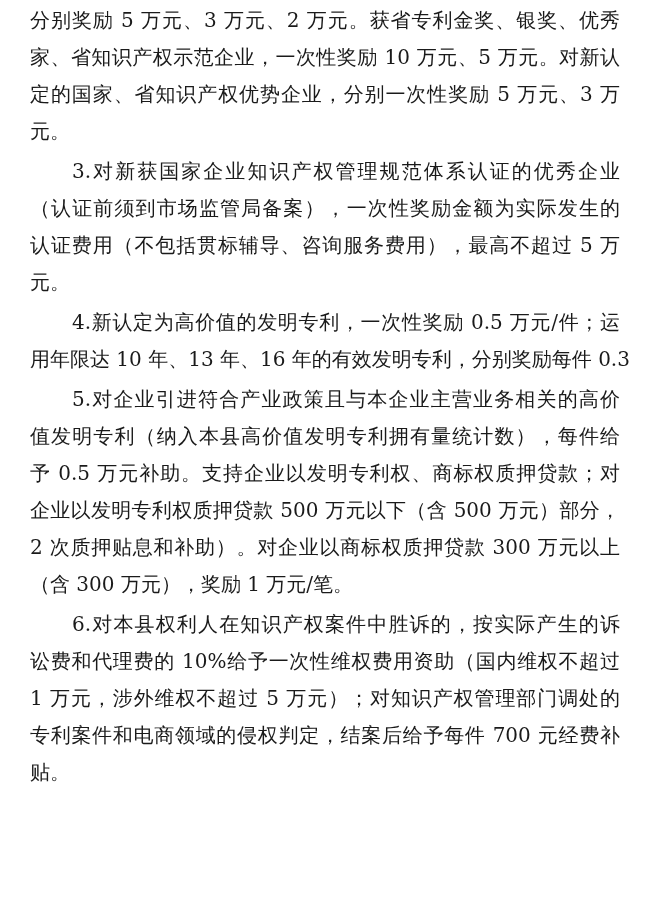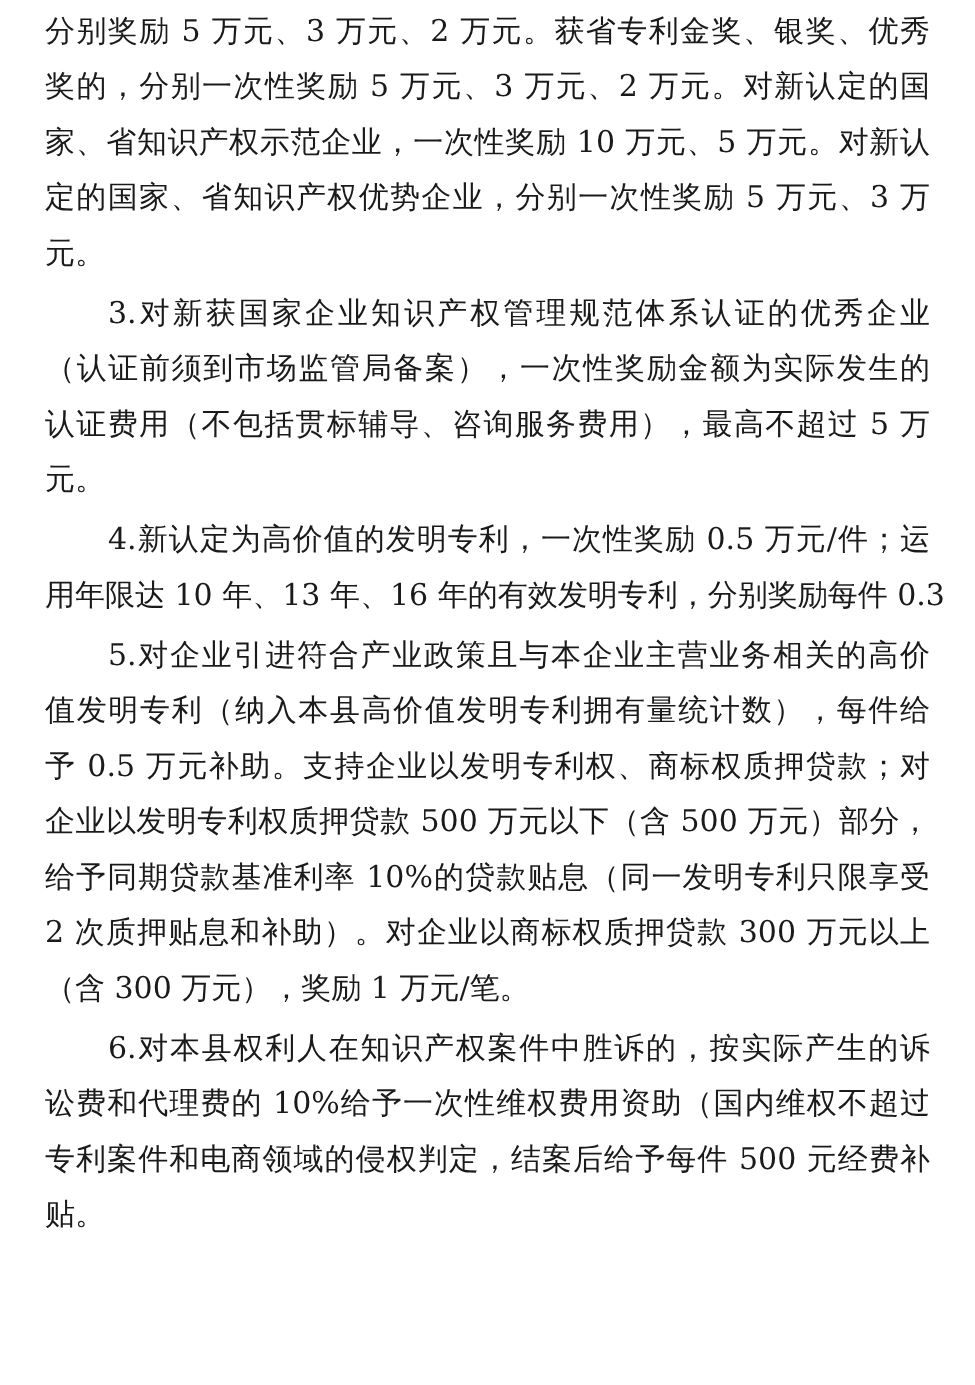--- a/index.html
+++ b/index.html
@@ -40,21 +40,20 @@
       height: 3px;
     }
   </style>
 </head>
 <body>
 
 <div class="page">
 
   <div class="paragraph">
     <div class="line">分别奖励 5 万元、3 万元、2 万元。获省专利金奖、银奖、优秀</div>
-    <div class="line">奖的，分别一次性奖励 5 万元、3 万元、2 万元。对新认定的国</div>
     <div class="line">家、省知识产权示范企业，一次性奖励 10 万元、5 万元。对新认</div>
     <div class="line">定的国家、省知识产权优势企业，分别一次性奖励 5 万元、3 万</div>
     <div class="line last">元。</div>
   </div>
   <div class="para-gap"></div>
 
   <div class="paragraph">
     <div class="line indent">3.对新获国家企业知识产权管理规范体系认证的优秀企业</div>
     <div class="line">（认证前须到市场监管局备案），一次性奖励金额为实际发生的</div>
     <div class="line">认证费用（不包括贯标辅导、咨询服务费用），最高不超过 5 万</div>
@@ -66,26 +65,26 @@
     <div class="line indent">4.新认定为高价值的发明专利，一次性奖励 0.5 万元/件；运</div>
     <div class="line">用年限达 10 年、13 年、16 年的有效发明专利，分别奖励每件 0.3</div>
   </div>
   <div class="para-gap"></div>
 
   <div class="paragraph">
     <div class="line indent">5.对企业引进符合产业政策且与本企业主营业务相关的高价</div>
     <div class="line">值发明专利（纳入本县高价值发明专利拥有量统计数），每件给</div>
     <div class="line">予 0.5 万元补助。支持企业以发明专利权、商标权质押贷款；对</div>
     <div class="line">企业以发明专利权质押贷款 500 万元以下（含 500 万元）部分，</div>
-    <div class="line">给予同期贷款基准利率 10%的贷款贴息（同一发明专利只限享受</div>
     <div class="line">2 次质押贴息和补助）。对企业以商标权质押贷款 300 万元以上</div>
     <div class="line last">（含 300 万元），奖励 1 万元/笔。</div>
   </div>
   <div class="para-gap"></div>
 
   <div class="paragraph">
     <div class="line indent">6.对本县权利人在知识产权案件中胜诉的，按实际产生的诉</div>
     <div class="line">讼费和代理费的 10%给予一次性维权费用资助（国内维权不超过</div>
-    <div class="line">专利案件和电商领域的侵权判定，结案后给予每件 500 元经费补</div>
+    <div class="line">1 万元，涉外维权不超过 5 万元）；对知识产权管理部门调处的</div>
+    <div class="line">专利案件和电商领域的侵权判定，结案后给予每件 700 元经费补</div>
     <div class="line last">贴。</div>
   </div>
 
 </div>
 
 </body></html>

